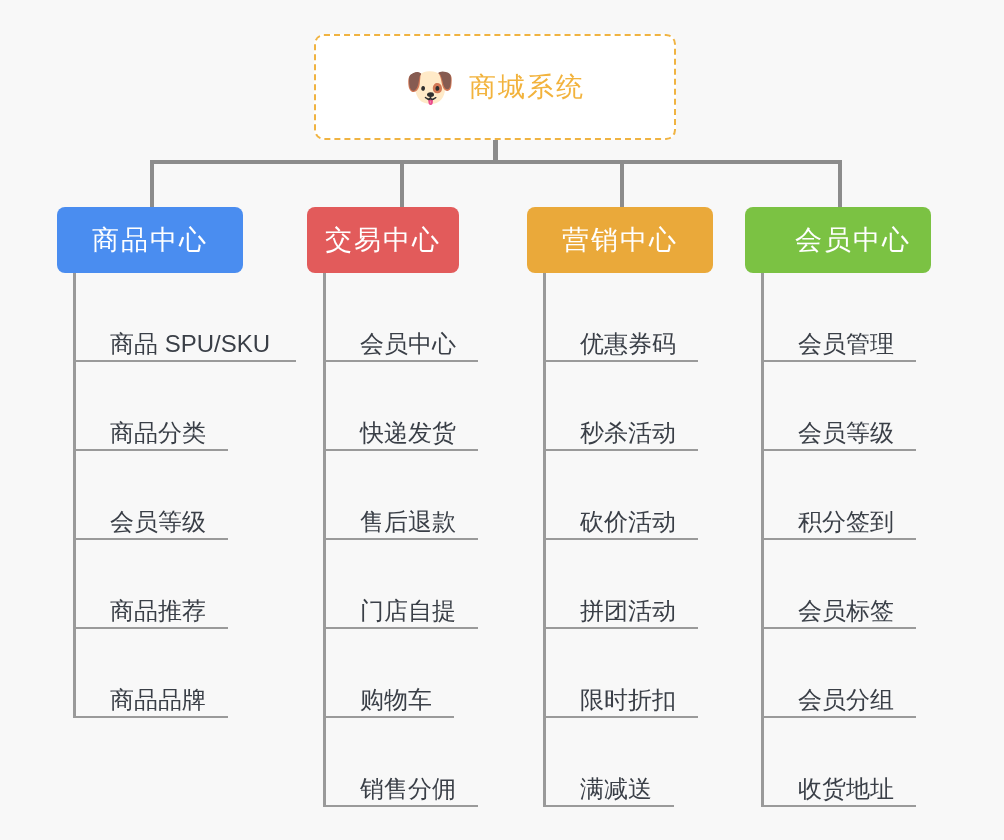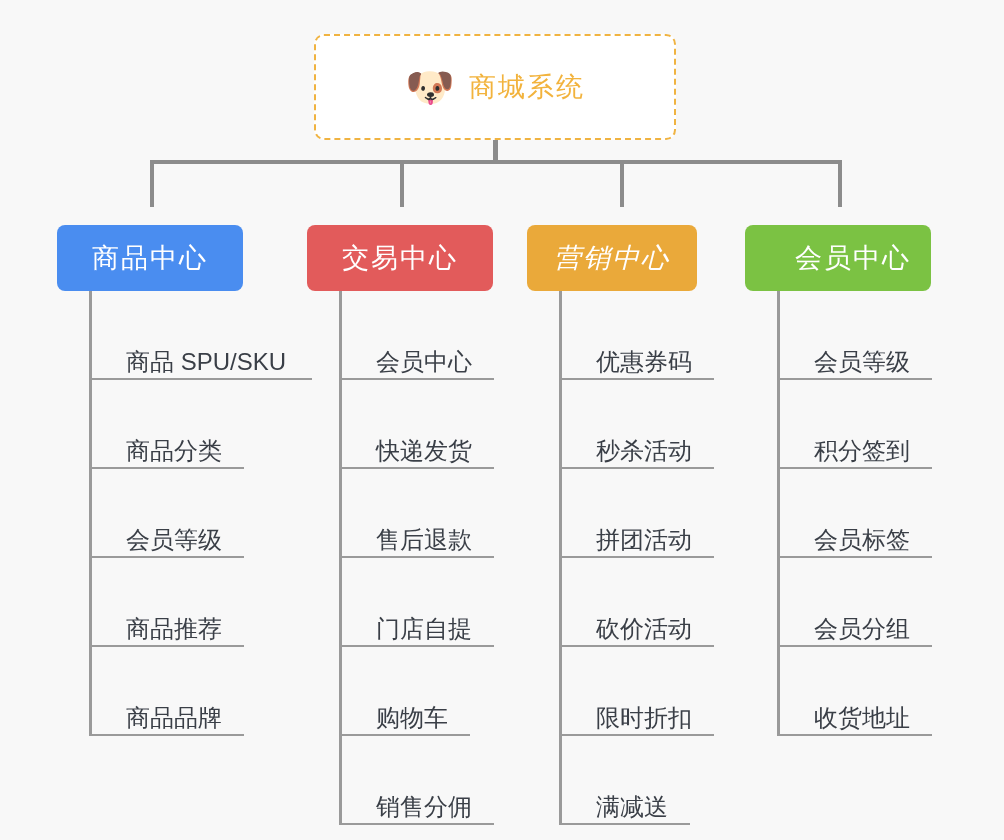--- a/index.html
+++ b/index.html
@@ -53,40 +53,40 @@
   .conn {
     position: absolute;
     background: #8c8c8c;
   }
   .conn-v { width: 4px; }
   .conn-h { height: 4px; }
 
   
   .branch {
     position: absolute;
-    top: 225px;
+    top: 207px;
   }
   .branch-header {
     box-sizing: border-box;
     height: 66px;
     border-radius: 8px;
     display: flex;
     align-items: center;
     justify-content: center;
     color: #ffffff;
     font-size: 27px;
     letter-spacing: 2px;
     white-space: nowrap;
   }
 
   .leaf-list {
     position: relative;
     margin-top: 0;
     padding-top: 0;
-    margin-left: 32px;
+    margin-left: 16px;
     border-left: 3px solid #9a9a9a;
   }
   .leaf-item {
     position: relative;
     height: 89px;
     display: flex;
     align-items: flex-end;
     box-sizing: border-box;
   }
   .leaf-underline {
@@ -146,21 +146,21 @@
         <span class="leaf-label">商品推荐</span>
       </div>
       <div class="leaf-item">
         <div class="leaf-underline" style="width:152px;"></div>
         <span class="leaf-label">商品品牌</span>
       </div>
     </div>
   </div>
 
   <div class="branch" style="left:307px; width:190px;">
-    <div class="branch-header" style="width: 186px; background: rgb(226, 91, 91);">
+    <div class="branch-header" style="width: 152px; background: rgb(226, 91, 91);">
       <span>交易中心</span>
     </div>
     <div class="leaf-list">
       <div class="leaf-item">
         <div class="leaf-underline" style="width:152px;"></div>
         <span class="leaf-label">会员中心</span>
       </div>
       <div class="leaf-item">
         <div class="leaf-underline" style="width:152px;"></div>
         <span class="leaf-label">快递发货</span>
@@ -178,58 +178,62 @@
         <span class="leaf-label">购物车</span>
       </div>
       <div class="leaf-item">
         <div class="leaf-underline" style="width:152px;"></div>
         <span class="leaf-label">销售分佣</span>
       </div>
     </div>
   </div>
 
   <div class="branch" style="left:527px; width:190px;">
-    <div class="branch-header" style="width: 170px; background: rgb(234, 169, 58); font-style: italic;">
+    <div class="branch-header" style="width: 186px; background: rgb(234, 169, 58);">
       <span>营销中心</span>
     </div>
     <div class="leaf-list">
       <div class="leaf-item">
         <div class="leaf-underline" style="width:152px;"></div>
         <span class="leaf-label">优惠券码</span>
       </div>
       <div class="leaf-item">
         <div class="leaf-underline" style="width:152px;"></div>
         <span class="leaf-label">秒杀活动</span>
       </div>
       <div class="leaf-item">
         <div class="leaf-underline" style="width:152px;"></div>
+        <span class="leaf-label">砍价活动</span>
+      </div>
+      <div class="leaf-item">
+        <div class="leaf-underline" style="width:152px;"></div>
         <span class="leaf-label">拼团活动</span>
-      </div>
-      <div class="leaf-item">
-        <div class="leaf-underline" style="width:152px;"></div>
-        <span class="leaf-label">砍价活动</span>
       </div>
       <div class="leaf-item">
         <div class="leaf-underline" style="width:152px;"></div>
         <span class="leaf-label">限时折扣</span>
       </div>
       <div class="leaf-item">
         <div class="leaf-underline" style="width:128px;"></div>
         <span class="leaf-label">满减送</span>
       </div>
     </div>
   </div>
 
   <div class="branch" style="left:745px; width:190px;">
     <div class="branch-header" style="width: 186px; background: rgb(123, 194, 67); padding-left: 30px;">
       <span>会员中心</span>
     </div>
     <div class="leaf-list">
       <div class="leaf-item">
         <div class="leaf-underline" style="width:152px;"></div>
+        <span class="leaf-label">会员管理</span>
+      </div>
+      <div class="leaf-item">
+        <div class="leaf-underline" style="width:152px;"></div>
         <span class="leaf-label">会员等级</span>
       </div>
       <div class="leaf-item">
         <div class="leaf-underline" style="width:152px;"></div>
         <span class="leaf-label">积分签到</span>
       </div>
       <div class="leaf-item">
         <div class="leaf-underline" style="width:152px;"></div>
         <span class="leaf-label">会员标签</span>
       </div>

